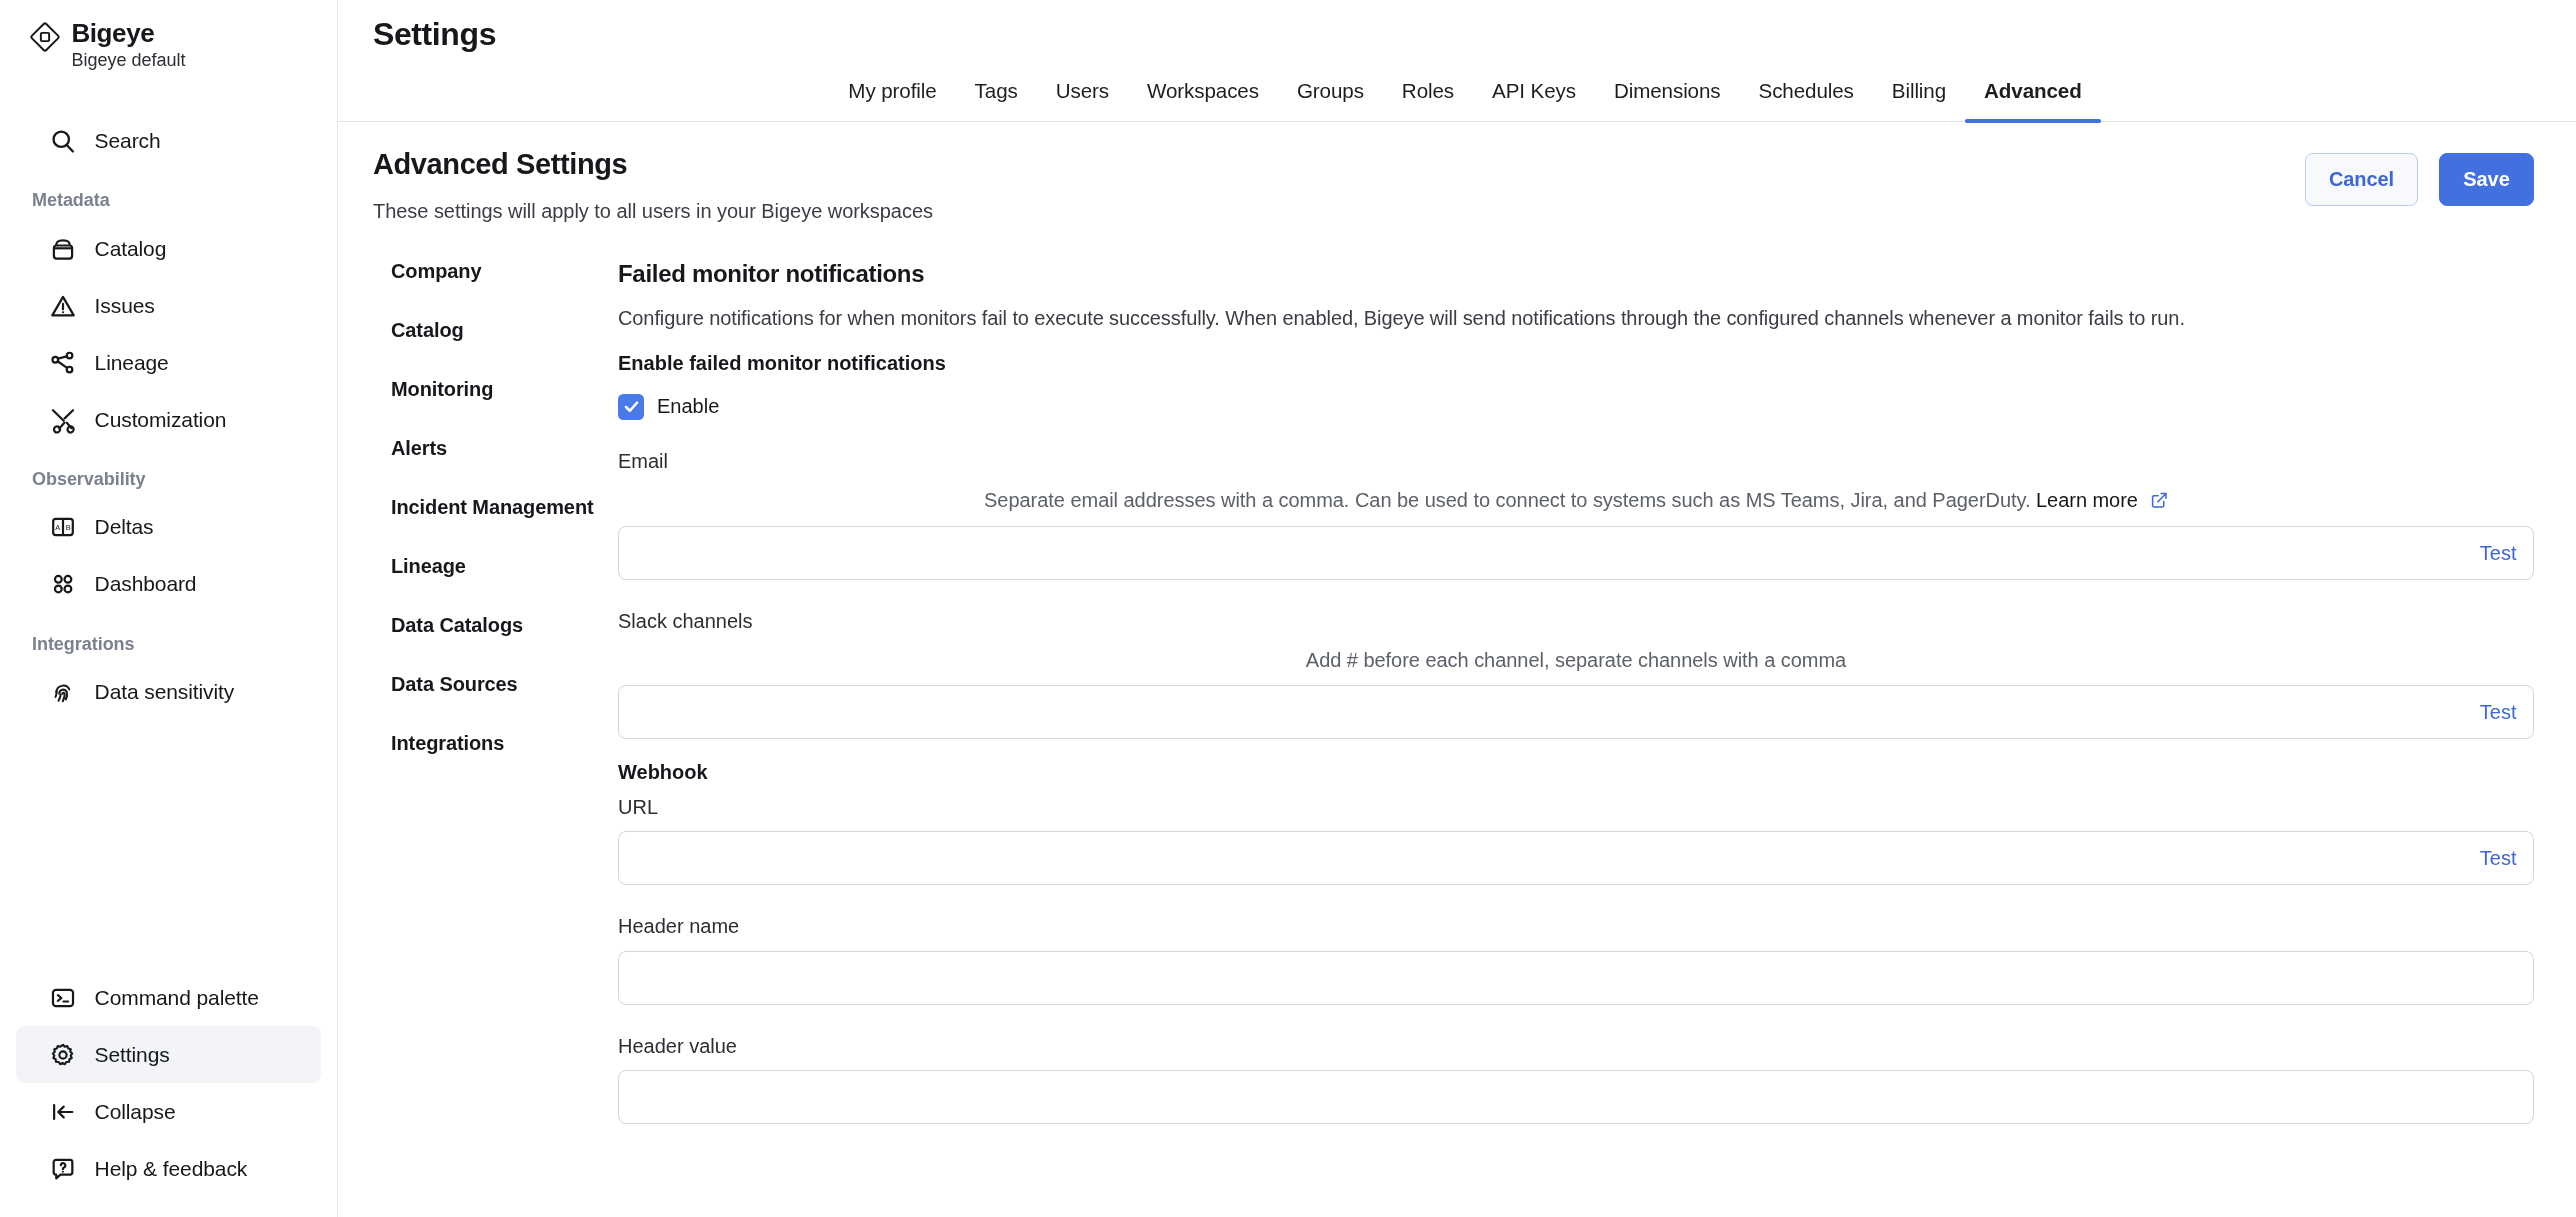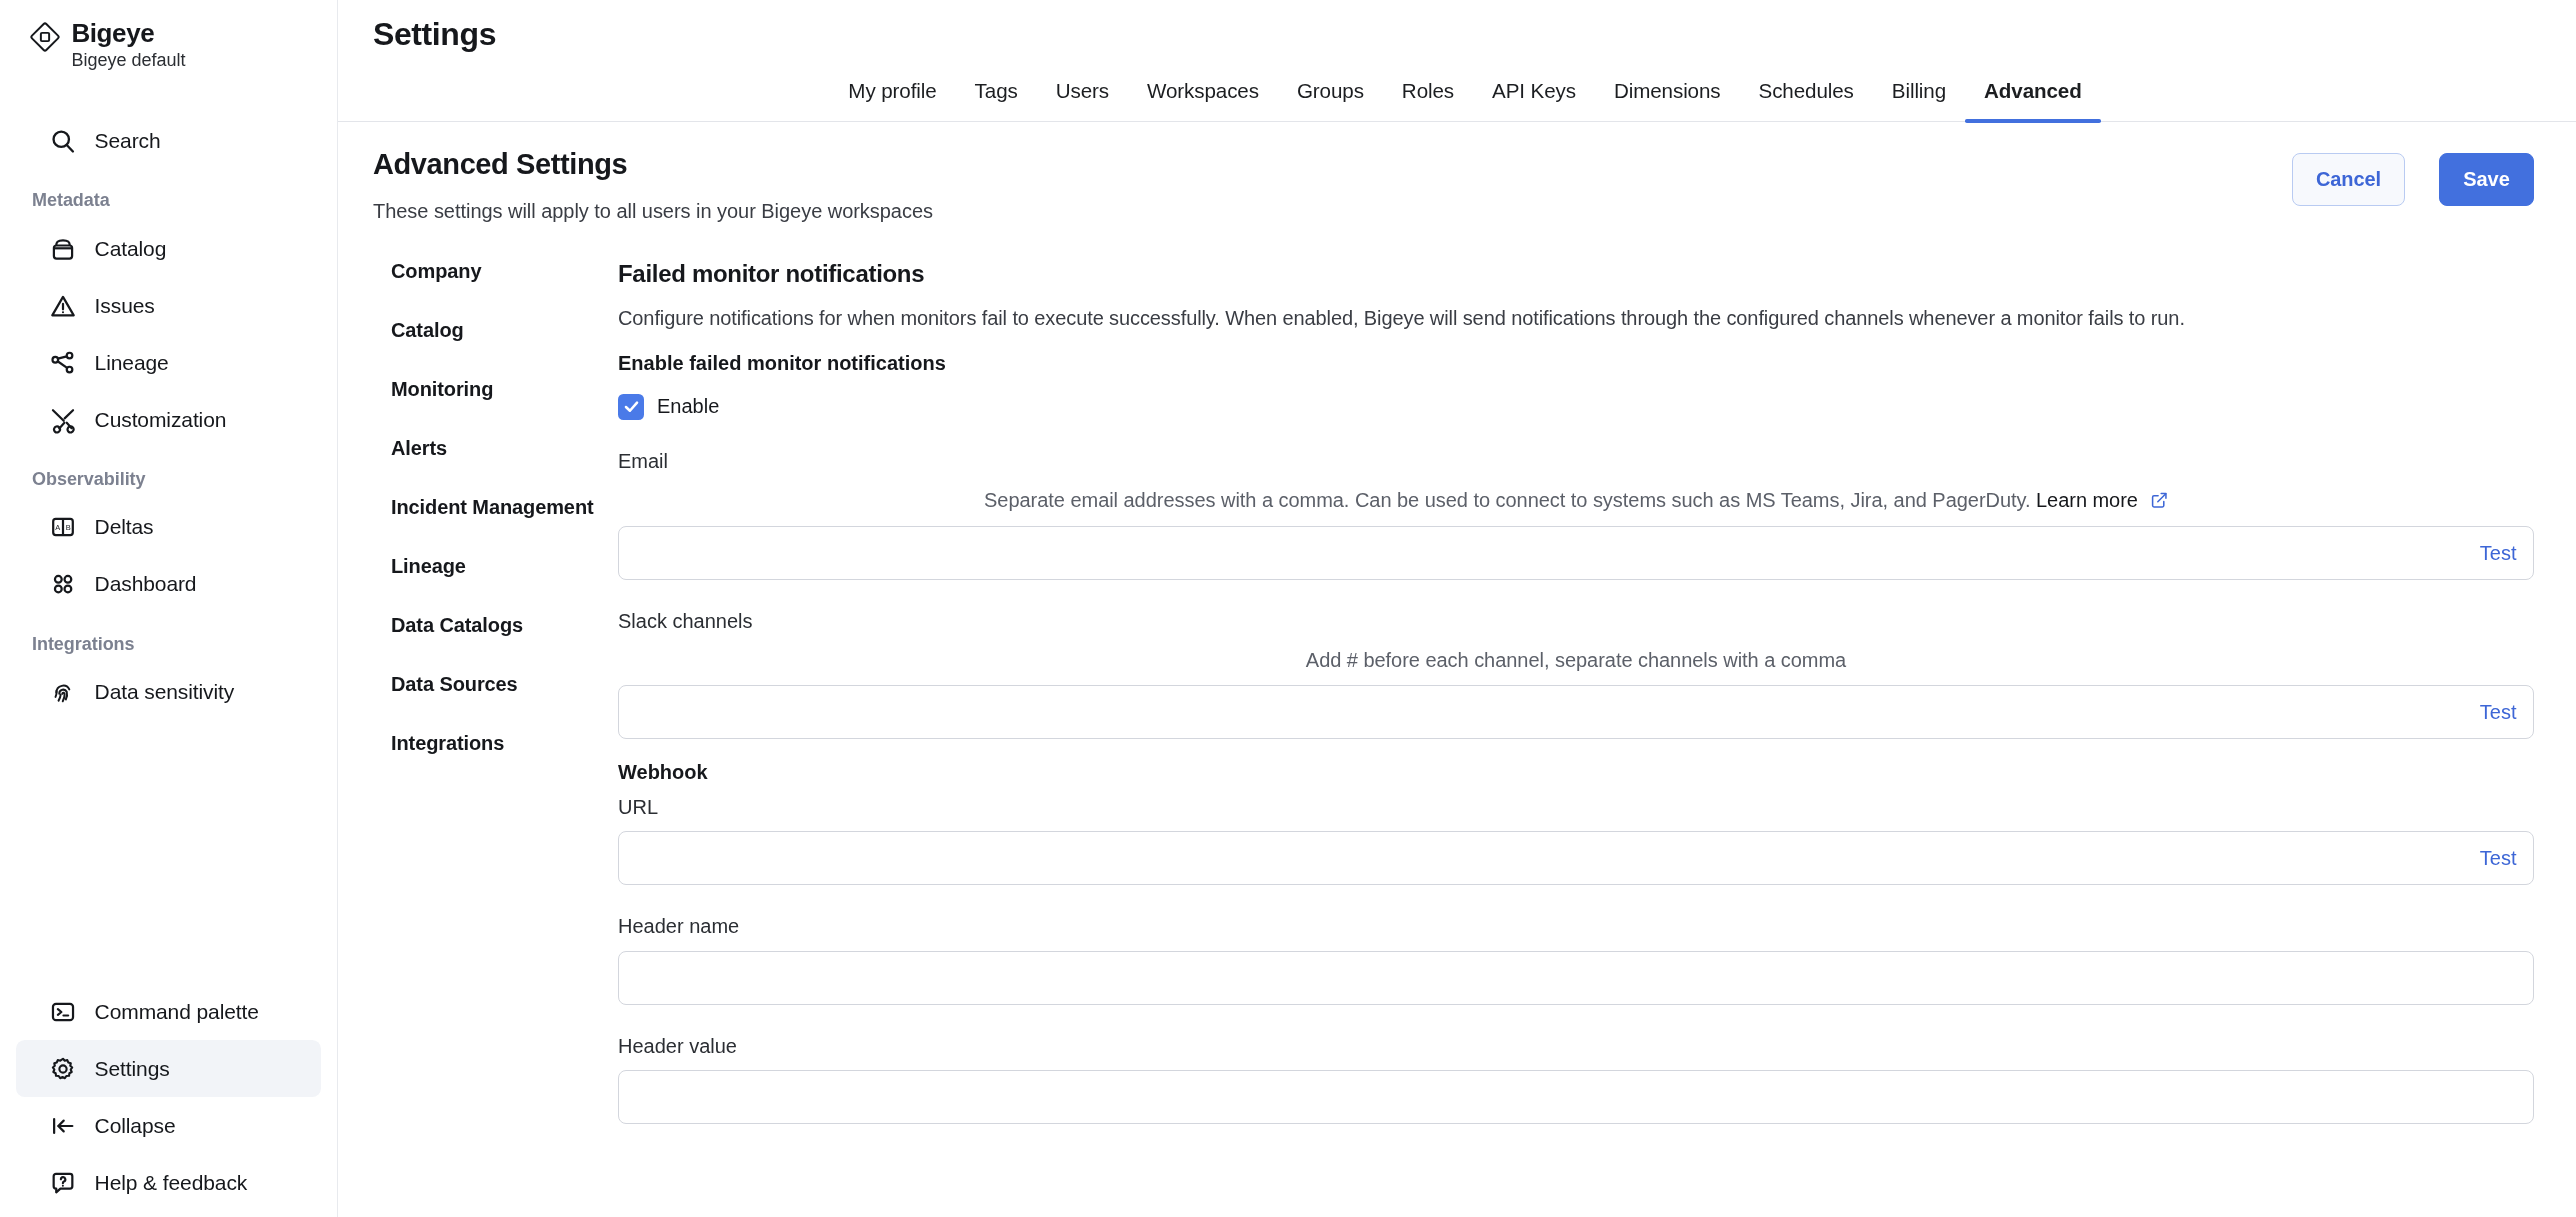--- a/index.html
+++ b/index.html
@@ -34,42 +34,42 @@
     cursor: pointer;
   }
   .nav-item.active { background: #f2f4f8; }
   .nav-icon { width: 30px; height: 30px; flex: 0 0 30px; display: flex; align-items: center; justify-content: center; }
   .nav-icon svg { width: 28px; height: 28px; display: block; }
   .nav-label { font-size: 21px; color: #16181c; letter-spacing: -0.1px; }
   .nav-section {
     font-size: 18px; font-weight: 700; color: #7c8190;
     padding: 21px 0 8.8px 32px; letter-spacing: -0.04px;
   }
-  .nav-bottom { padding-bottom: 7px; }
+  .nav-bottom { padding-bottom: 21px; }
 
   
   .main { flex: 1 1 auto; height: 1218px; display: flex; flex-direction: column; overflow: hidden; background: #fff; }
   .page-head { padding: 16px 0 0 35px; }
   .page-title { font-size: 32px; font-weight: 700; letter-spacing: -0.4px; color: #16181c; }
 
   .tabs { display: flex; align-items: flex-end; gap: 0; margin-top: 26px;
           border-bottom: 1.8px solid #e3e5ea; padding-left: 35px; justify-content: center; }
   .tab { padding: 0 19px 17.5px 19px; font-size: 20.6px; color: #1c1e21; cursor: pointer;
          position: relative; letter-spacing: -0.1px; white-space: nowrap; }
   .tab.active { font-weight: 700; }
   .tab.active::after {
     content: ""; position: absolute; left: 0; right: 0; bottom: -2.6px;
     height: 4.4px; background: #4270de; border-radius: 1.8px;
   }
 
   .content-head { display: flex; align-items: flex-start; padding: 26px 42px 0 35px; }
   .content-head-left { flex: 1 1 auto; }
   .adv-title { font-size: 29px; font-weight: 700; letter-spacing: -0.4px; color: #16181c; }
   .adv-sub { font-size: 20px; color: #3a3d44; margin-top: 19px; letter-spacing: -0.04px; }
-  .head-actions { display: flex; gap: 34px; padding-top: 5.3px; }
+  .head-actions { display: flex; gap: 21px; padding-top: 5.3px; }
   .btn { font-size: 20px; font-weight: 700; border-radius: 8px; cursor: pointer;
          padding: 0 23px; height: 53px; display: flex; align-items: center; justify-content: center;
          font-family: "Liberation Sans", sans-serif; letter-spacing: -0.1px; }
   .btn-cancel { background: #f7f9fd; border: 1.8px solid #b9cbf2; color: #3d66d6; }
   .btn-save { background: #4270de; border: 1.8px solid #4270de; color: #ffffff; min-width: 95px; }
 
   .body-cols { display: flex; flex: 1 1 auto; padding: 37px 0 0 0; overflow: hidden; }
   .subnav { width: 280px; flex: 0 0 280px; padding-left: 53px; }
   .subnav-item { font-size: 20px; font-weight: 700; color: #16181c; margin-bottom: 36px;
                  cursor: pointer; letter-spacing: -0.1px; white-space: nowrap; }

